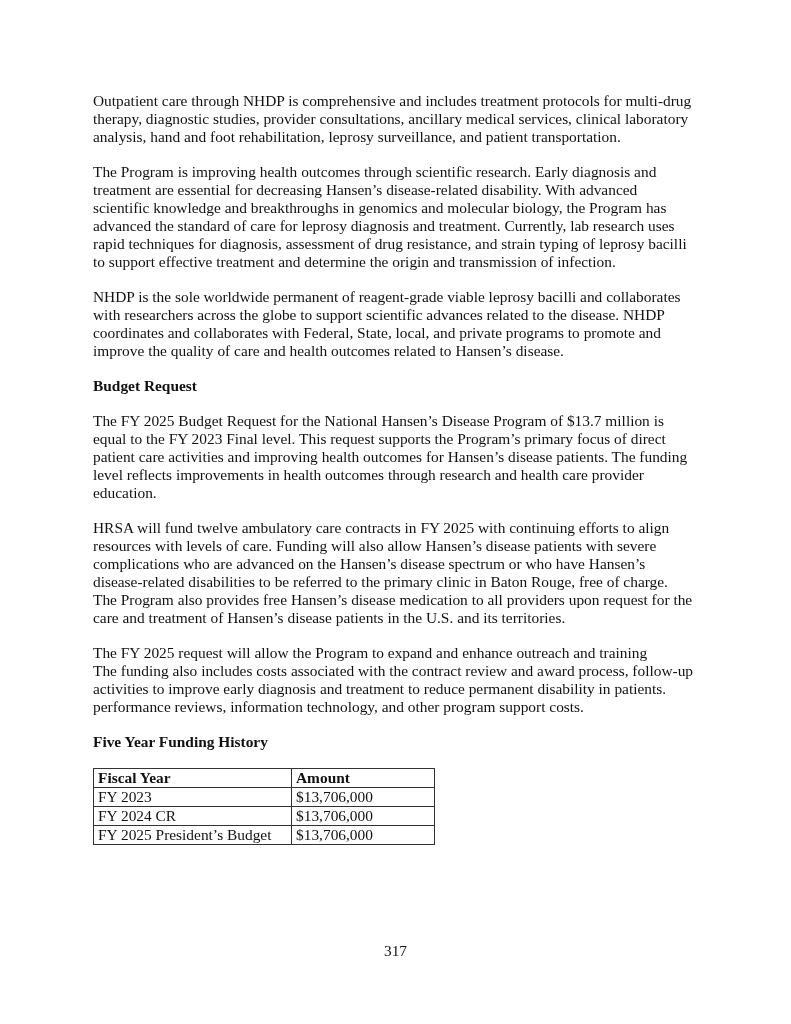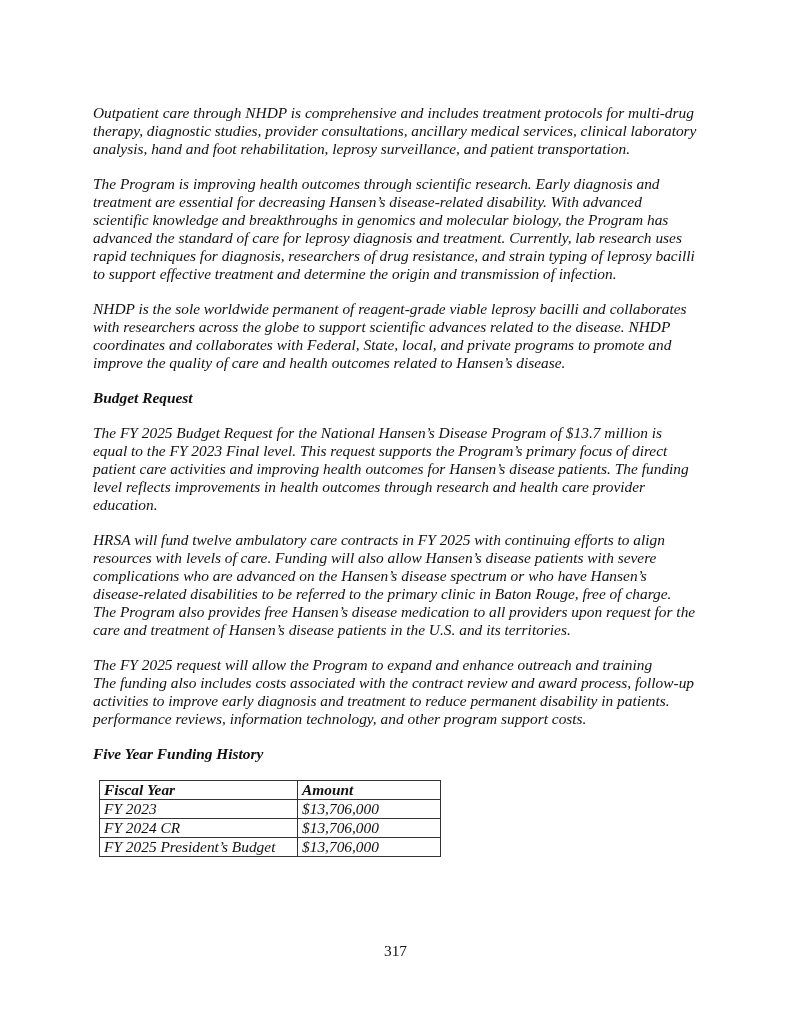--- a/index.html
+++ b/index.html
@@ -1,23 +1,23 @@
 <!DOCTYPE html>
 <html><head>
 <meta charset="utf-8">
 <style>
   html, body { margin: 0; padding: 0; background: #ffffff; }
   body { width: 791px; height: 1024px; position: relative; overflow: hidden;
          font-family: "Liberation Serif", "DejaVu Serif", serif; color: #111111; }
-  .page { position: absolute; left: 93px; top: 104px; width: 620px;
-          font-size: 15.4px; line-height: 18px; font-style: italic; }
+  .page { position: absolute; left: 93px; top: 92px; width: 620px;
+          font-size: 15.4px; line-height: 18px; }
   .para { margin: 0 0 17px 0; white-space: nowrap; }
   .para .ln { display: block; }
   .heading { font-weight: bold; margin: 0 0 17px 0; }
-  table.funding { border-collapse: collapse; margin-left: 6px; margin-top: 0;
+  table.funding { border-collapse: collapse; margin-top: 0;
                   font-size: 15.4px; line-height: 17px; }
   table.funding th, table.funding td { border: 1px solid #333333; padding: 0 4px 1px 4px;
                   text-align: left; vertical-align: top; }
   table.funding th { font-weight: bold; }
   table.funding .c1 { width: 189px; }
   table.funding .c2 { width: 134px; }
   .pagenum { position: absolute; top: 942px; left: 0; width: 791px; text-align: center;
              font-size: 15.4px; }
 </style>
 </head>
@@ -29,21 +29,21 @@
     <span class="ln">Outpatient care through NHDP is comprehensive and includes treatment protocols for multi-drug</span>
     <span class="ln">therapy, diagnostic studies, provider consultations, ancillary medical services, clinical laboratory</span>
     <span class="ln">analysis, hand and foot rehabilitation, leprosy surveillance, and patient transportation.</span>
   </p>
 
   <p class="para">
     <span class="ln">The Program is improving health outcomes through scientific research. Early diagnosis and</span>
     <span class="ln">treatment are essential for decreasing Hansen’s disease-related disability. With advanced</span>
     <span class="ln">scientific knowledge and breakthroughs in genomics and molecular biology, the Program has</span>
     <span class="ln">advanced the standard of care for leprosy diagnosis and treatment. Currently, lab research uses</span>
-    <span class="ln">rapid techniques for diagnosis, researchers of drug resistance, and strain typing of leprosy bacilli</span>
+    <span class="ln">rapid techniques for diagnosis, assessment of drug resistance, and strain typing of leprosy bacilli</span>
     <span class="ln">to support effective treatment and determine the origin and transmission of infection.</span>
   </p>
 
   <p class="para">
     <span class="ln">NHDP is the sole worldwide permanent of reagent-grade viable leprosy bacilli and collaborates</span>
     <span class="ln">with researchers across the globe to support scientific advances related to the disease. NHDP</span>
     <span class="ln">coordinates and collaborates with Federal, State, local, and private programs to promote and</span>
     <span class="ln">improve the quality of care and health outcomes related to Hansen’s disease.</span>
   </p>
 

